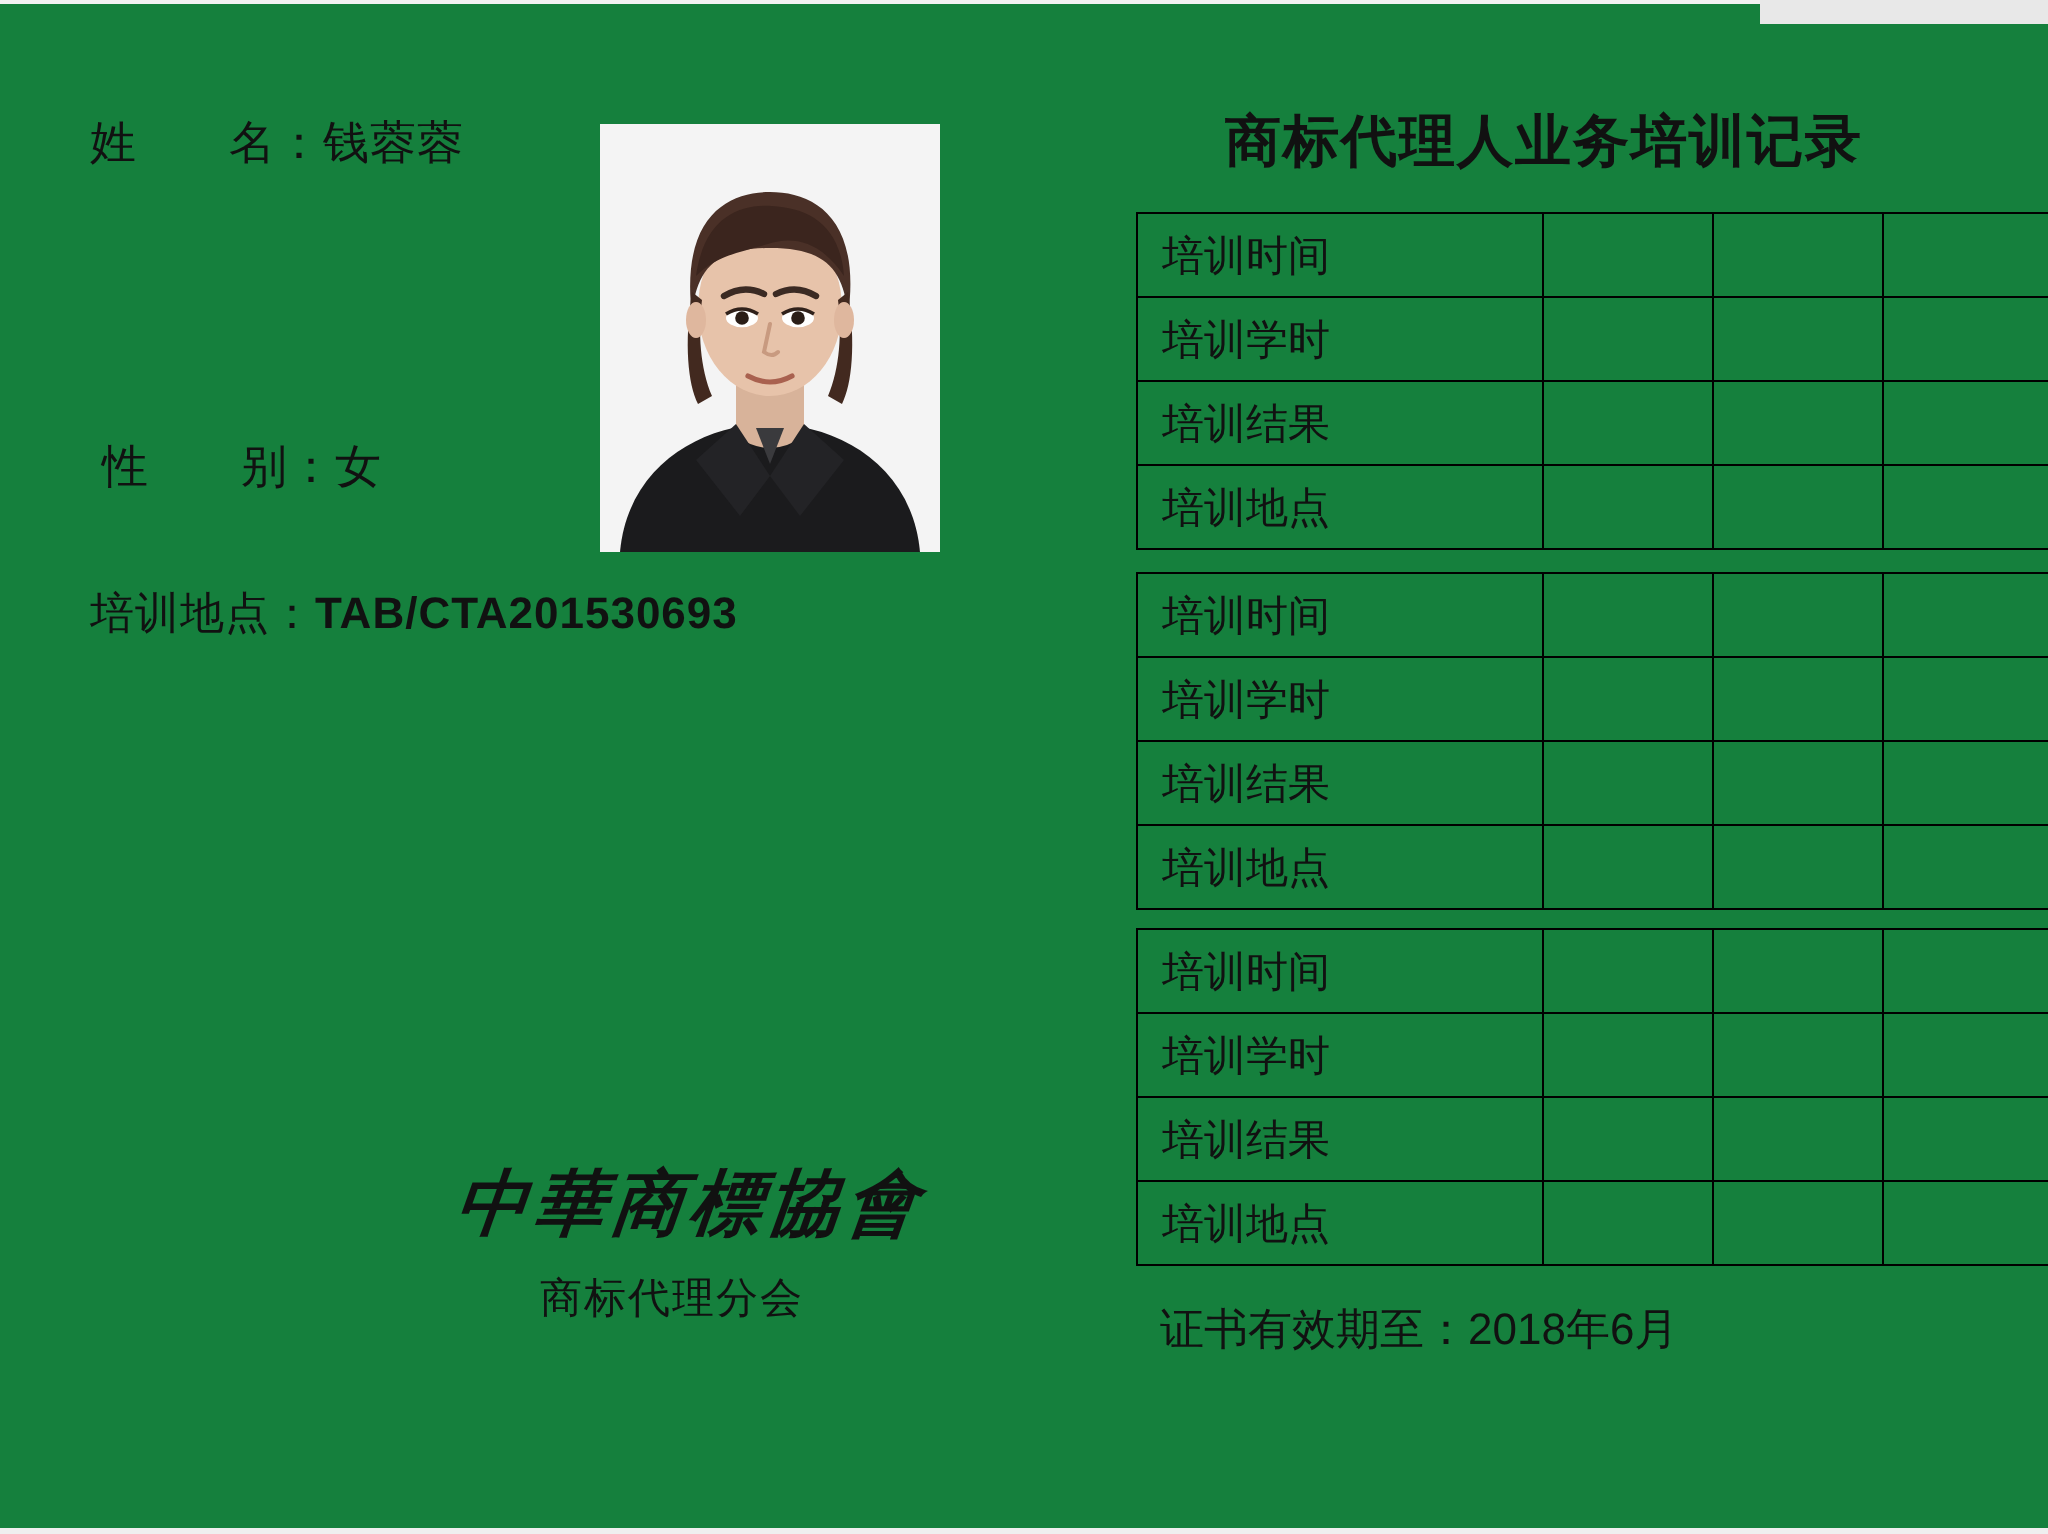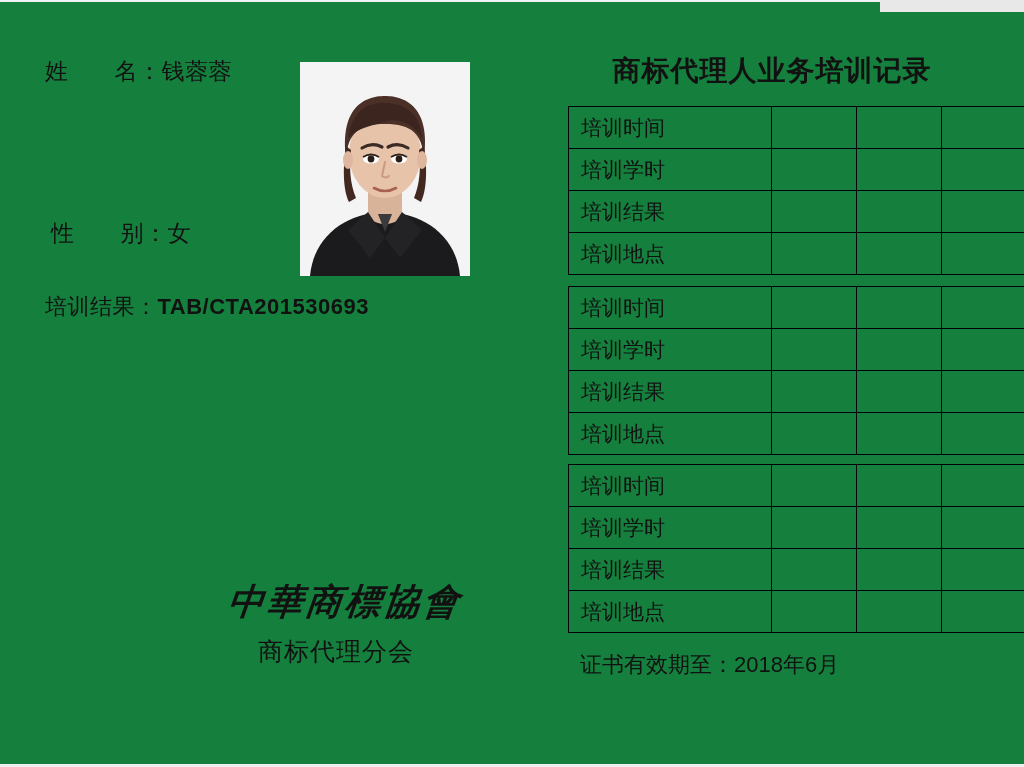--- a/index.html
+++ b/index.html
@@ -90,21 +90,21 @@
     font-family: "Liberation Serif", "DejaVu Serif", serif;
     font-style: italic;
     font-weight: bold;
     letter-spacing: 3px;
     color: #111;
     transform: skewX(-6deg);
     white-space: nowrap;
   }
   .seal-sub {
     margin-top: 8px;
-    font-size: 25px;
+    font-size: 21px;
     letter-spacing: 1px;
   }
 
   
   .right {
     position: absolute;
     top: 0; left: 520px;
     width: 504px; height: 767px;
   }
   .doc-title {
@@ -159,21 +159,21 @@
 
     <div class="field field-name">
       <span class="lbl-char">姓</span><span class="gap-wide"></span><span class="lbl-char">名：</span><span>钱蓉蓉</span>
     </div>
 
     <div class="field field-gender">
       <span class="lbl-char">性</span><span class="gap-mid"></span><span class="lbl-char">别：</span><span>女</span>
     </div>
 
     <div class="field field-cert">
-      <span>培训结果：</span><span style="font-family:'Liberation Sans',sans-serif;font-weight:bold;">TAB/CTA201530693</span>
+      <span>培训地点：</span><span style="font-family:'Liberation Sans',sans-serif;font-weight:bold;">TAB/CTA201530693</span>
     </div>
 
     <div class="photo">
       <svg width="170" height="214" viewBox="0 0 170 214" xmlns="http://www.w3.org/2000/svg">
         <rect x="0" y="0" width="170" height="214" fill="#f4f4f4"></rect>
 
         <path d="M10 214 C 14 170, 52 150, 85 150 C 118 150, 156 170, 160 214 Z" fill="#1b1b1d"></path>
 
         <path d="M68 130 L68 156 Q85 168 102 156 L102 130 Z" fill="#d8b39a"></path>
 

